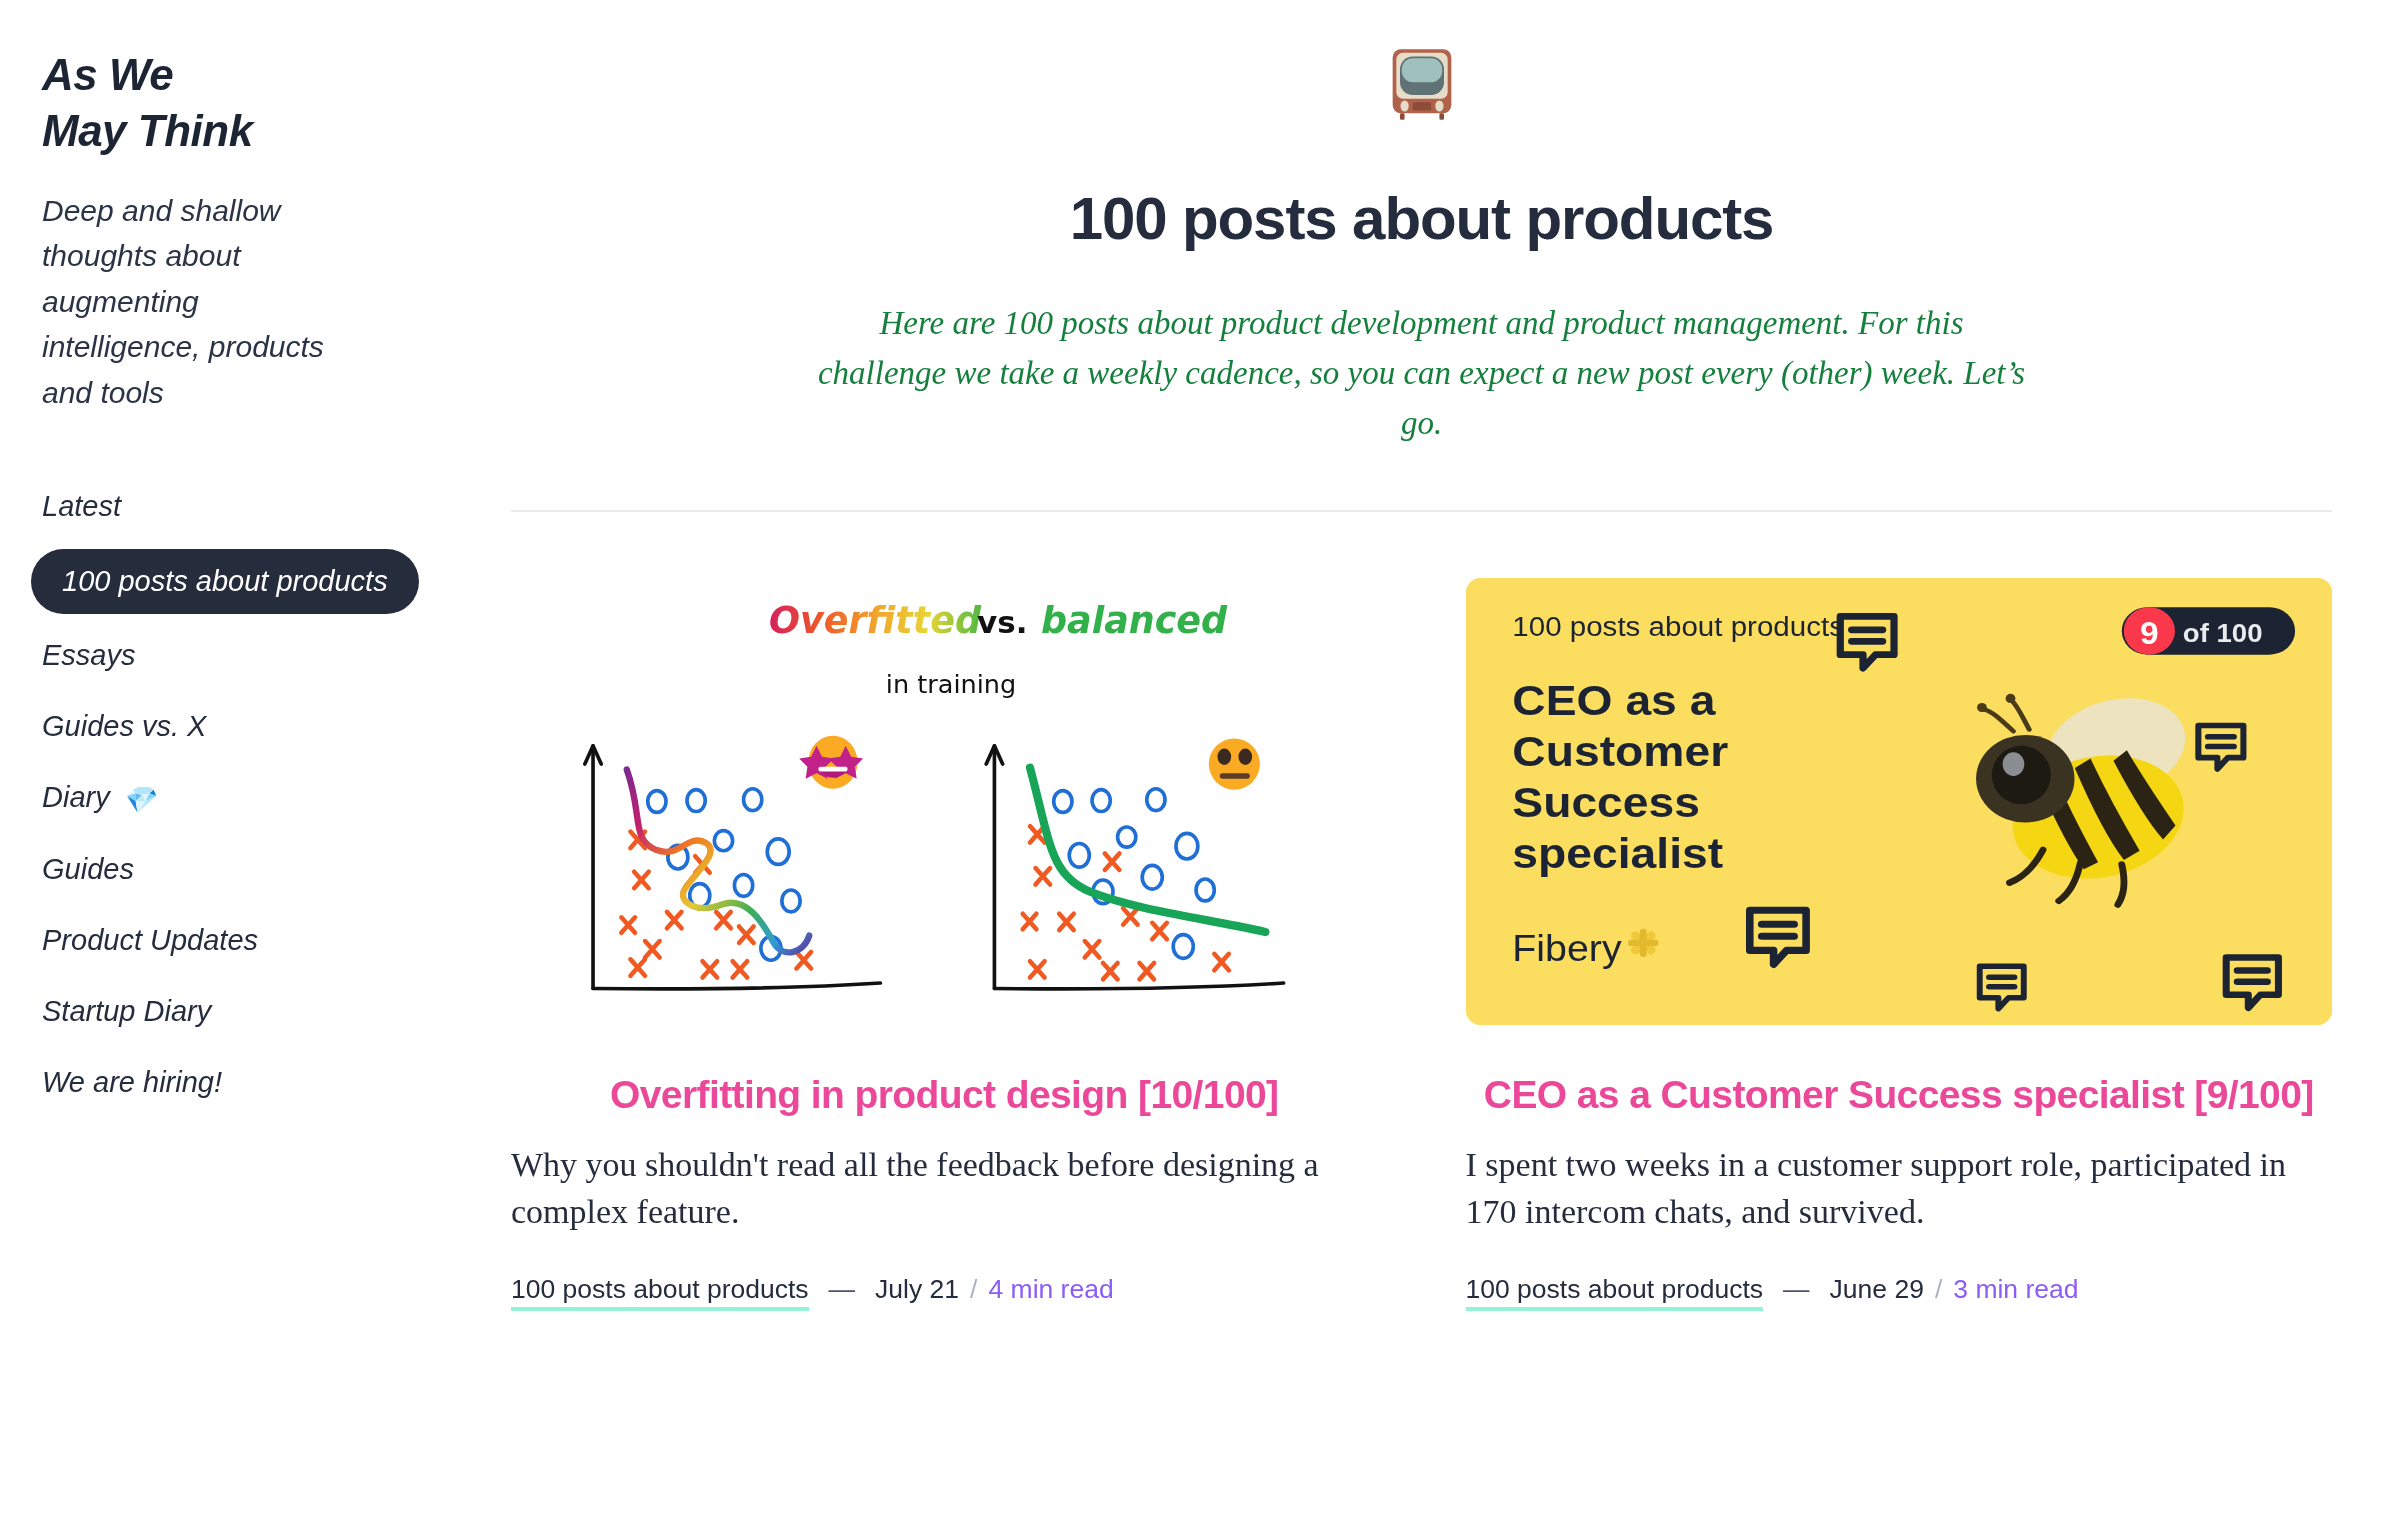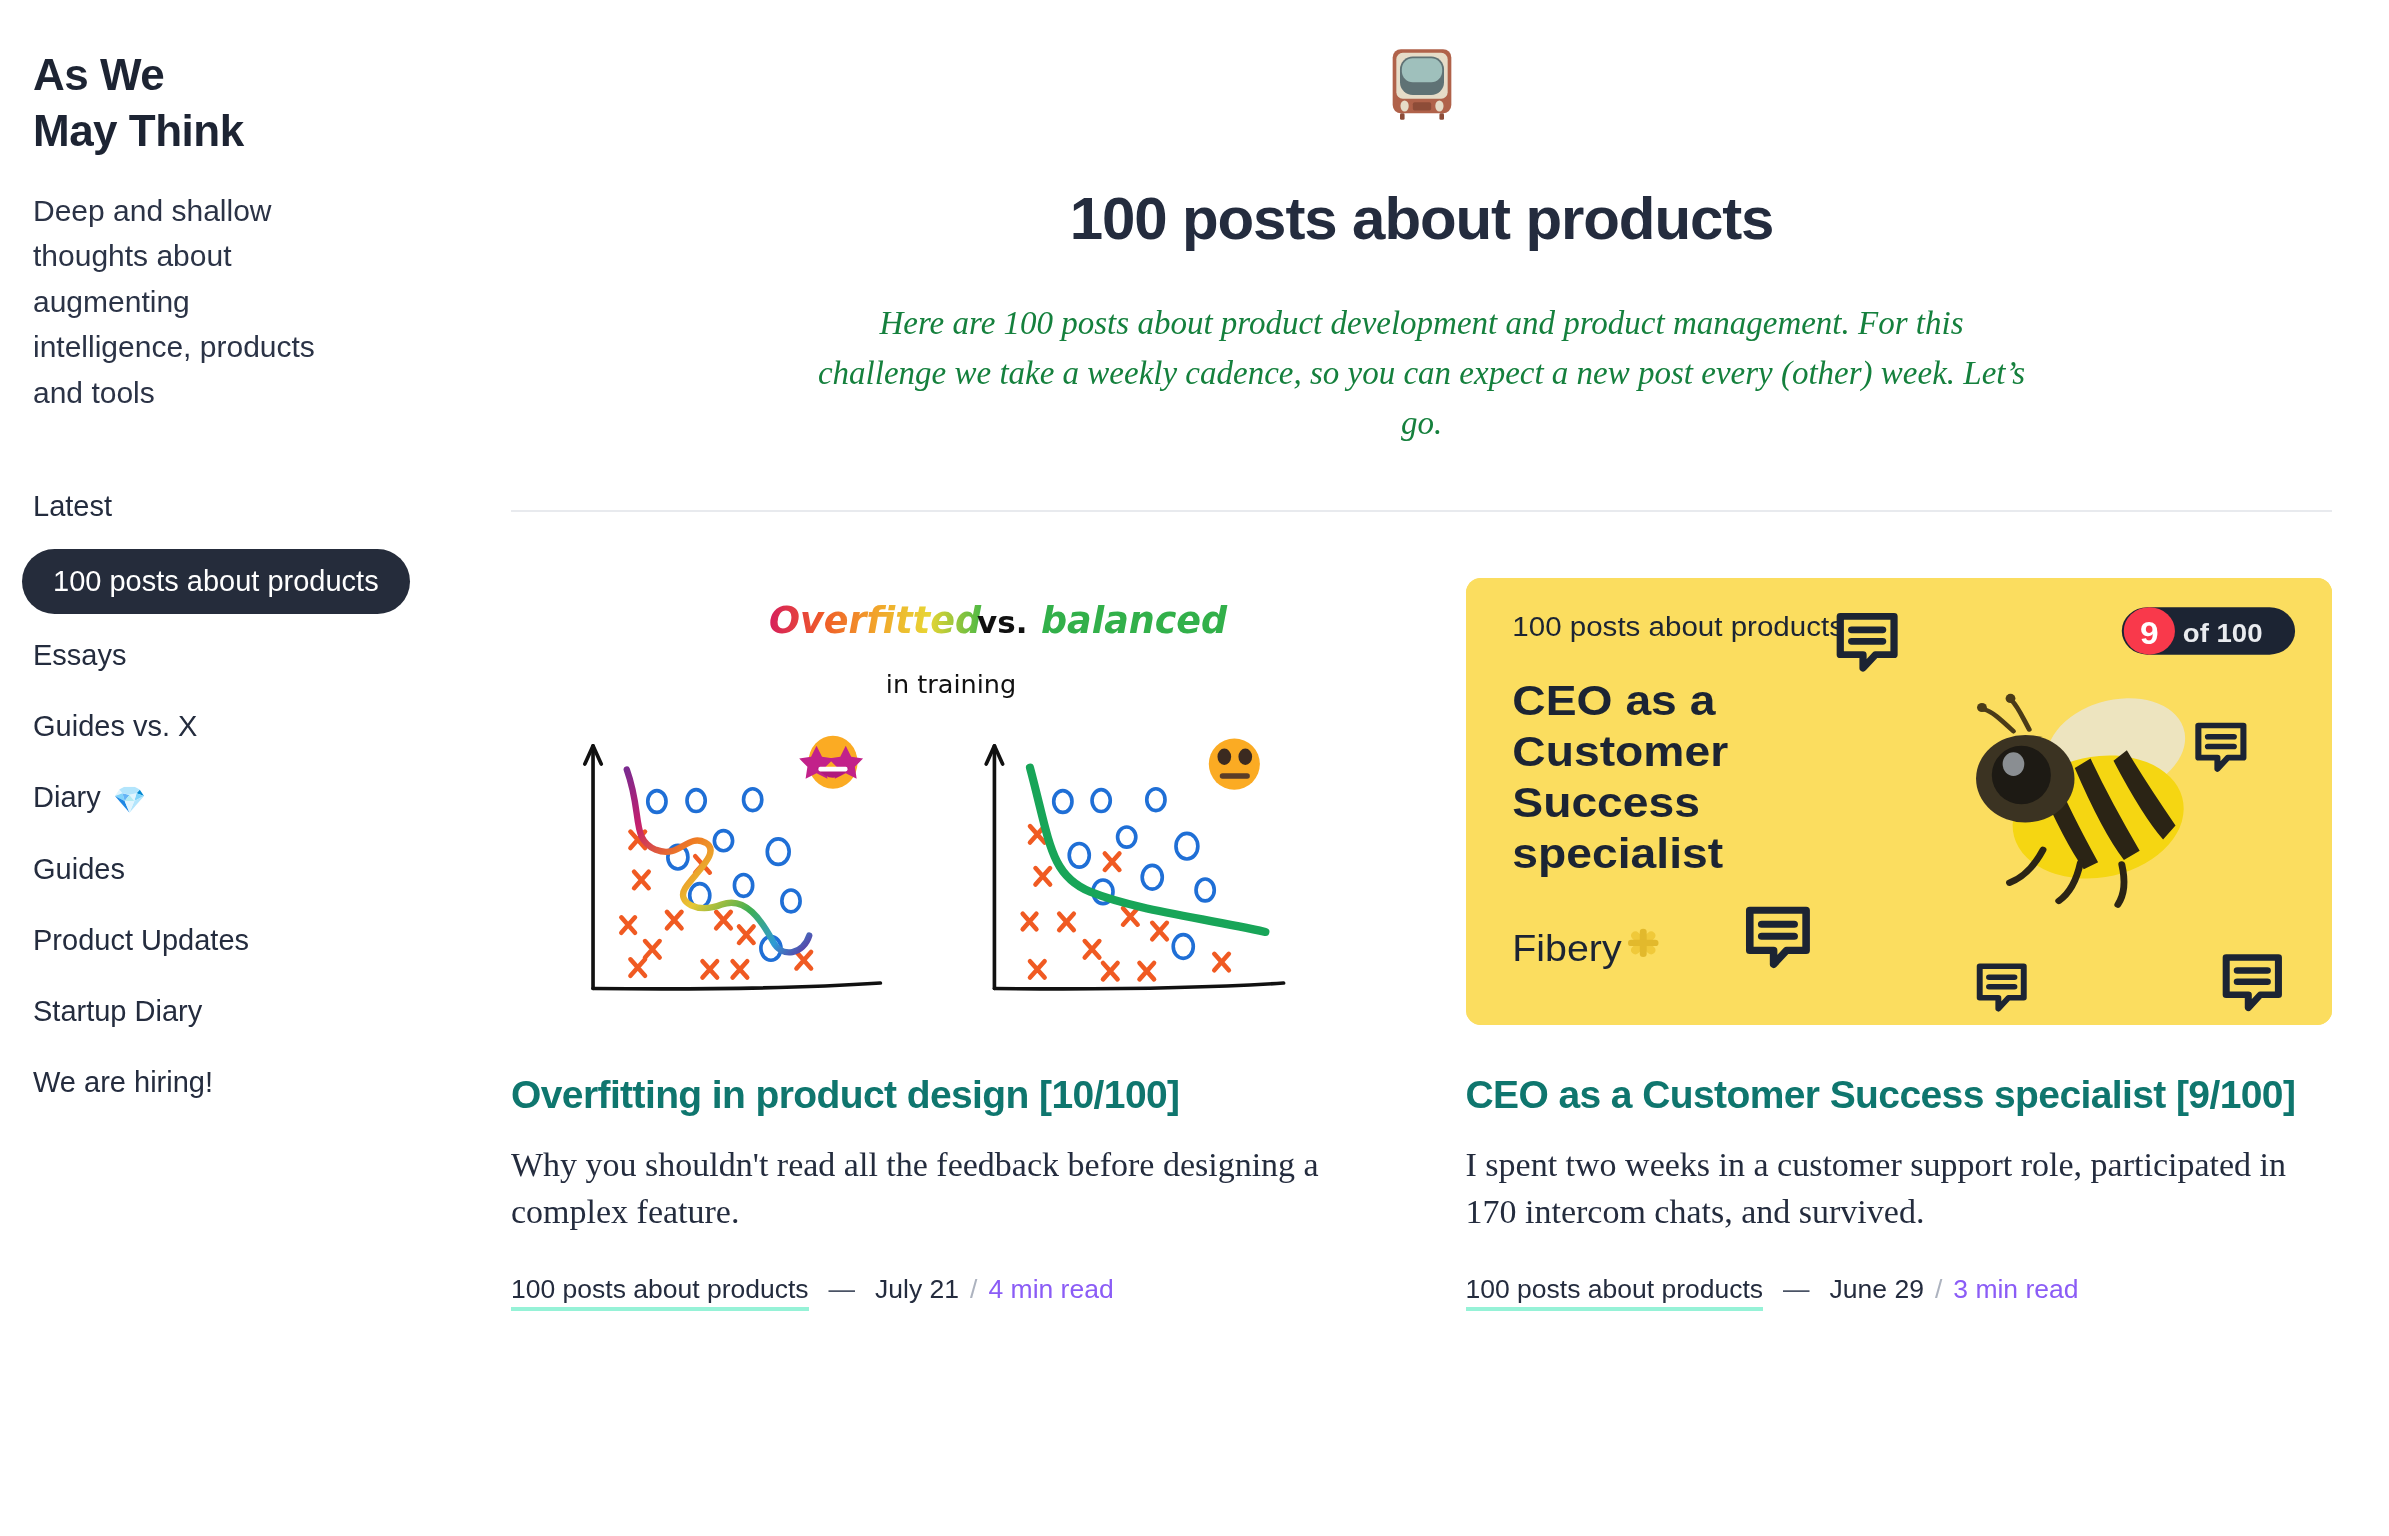--- a/index.html
+++ b/index.html
@@ -17,21 +17,22 @@
     position: relative;
     width: 2389px;
     height: 1537px;
     display: flex;
   }
 
   
   .sidebar {
     width: 511px;
     flex: 0 0 511px;
-    padding: 47px 0 0 33px;
+    padding: 47px 0 0 42px;
+    font-style: italic;
   }
 
   .brand-title {
     font-size: 44px;
     font-weight: 700;
     line-height: 1.28;
     letter-spacing: -0.5px;
     color: #1d2433;
     white-space: pre-line;
   }
@@ -151,22 +152,23 @@
   }
 
   .thumb svg { display: block; width: 100%; height: 100%; }
 
   .post-title {
     margin-top: 47px;
     font-size: 39px;
     font-weight: 700;
     letter-spacing: -0.6px;
     line-height: 1.2;
-    color: #0f766e;
+    color: #ec4899;
     cursor: pointer;
+    text-align: center;
   }
 
   .post-excerpt {
     margin-top: 23px;
     font-family: "Liberation Serif", serif;
     font-size: 34px;
     line-height: 1.38;
     color: #242c3e;
   }
 

